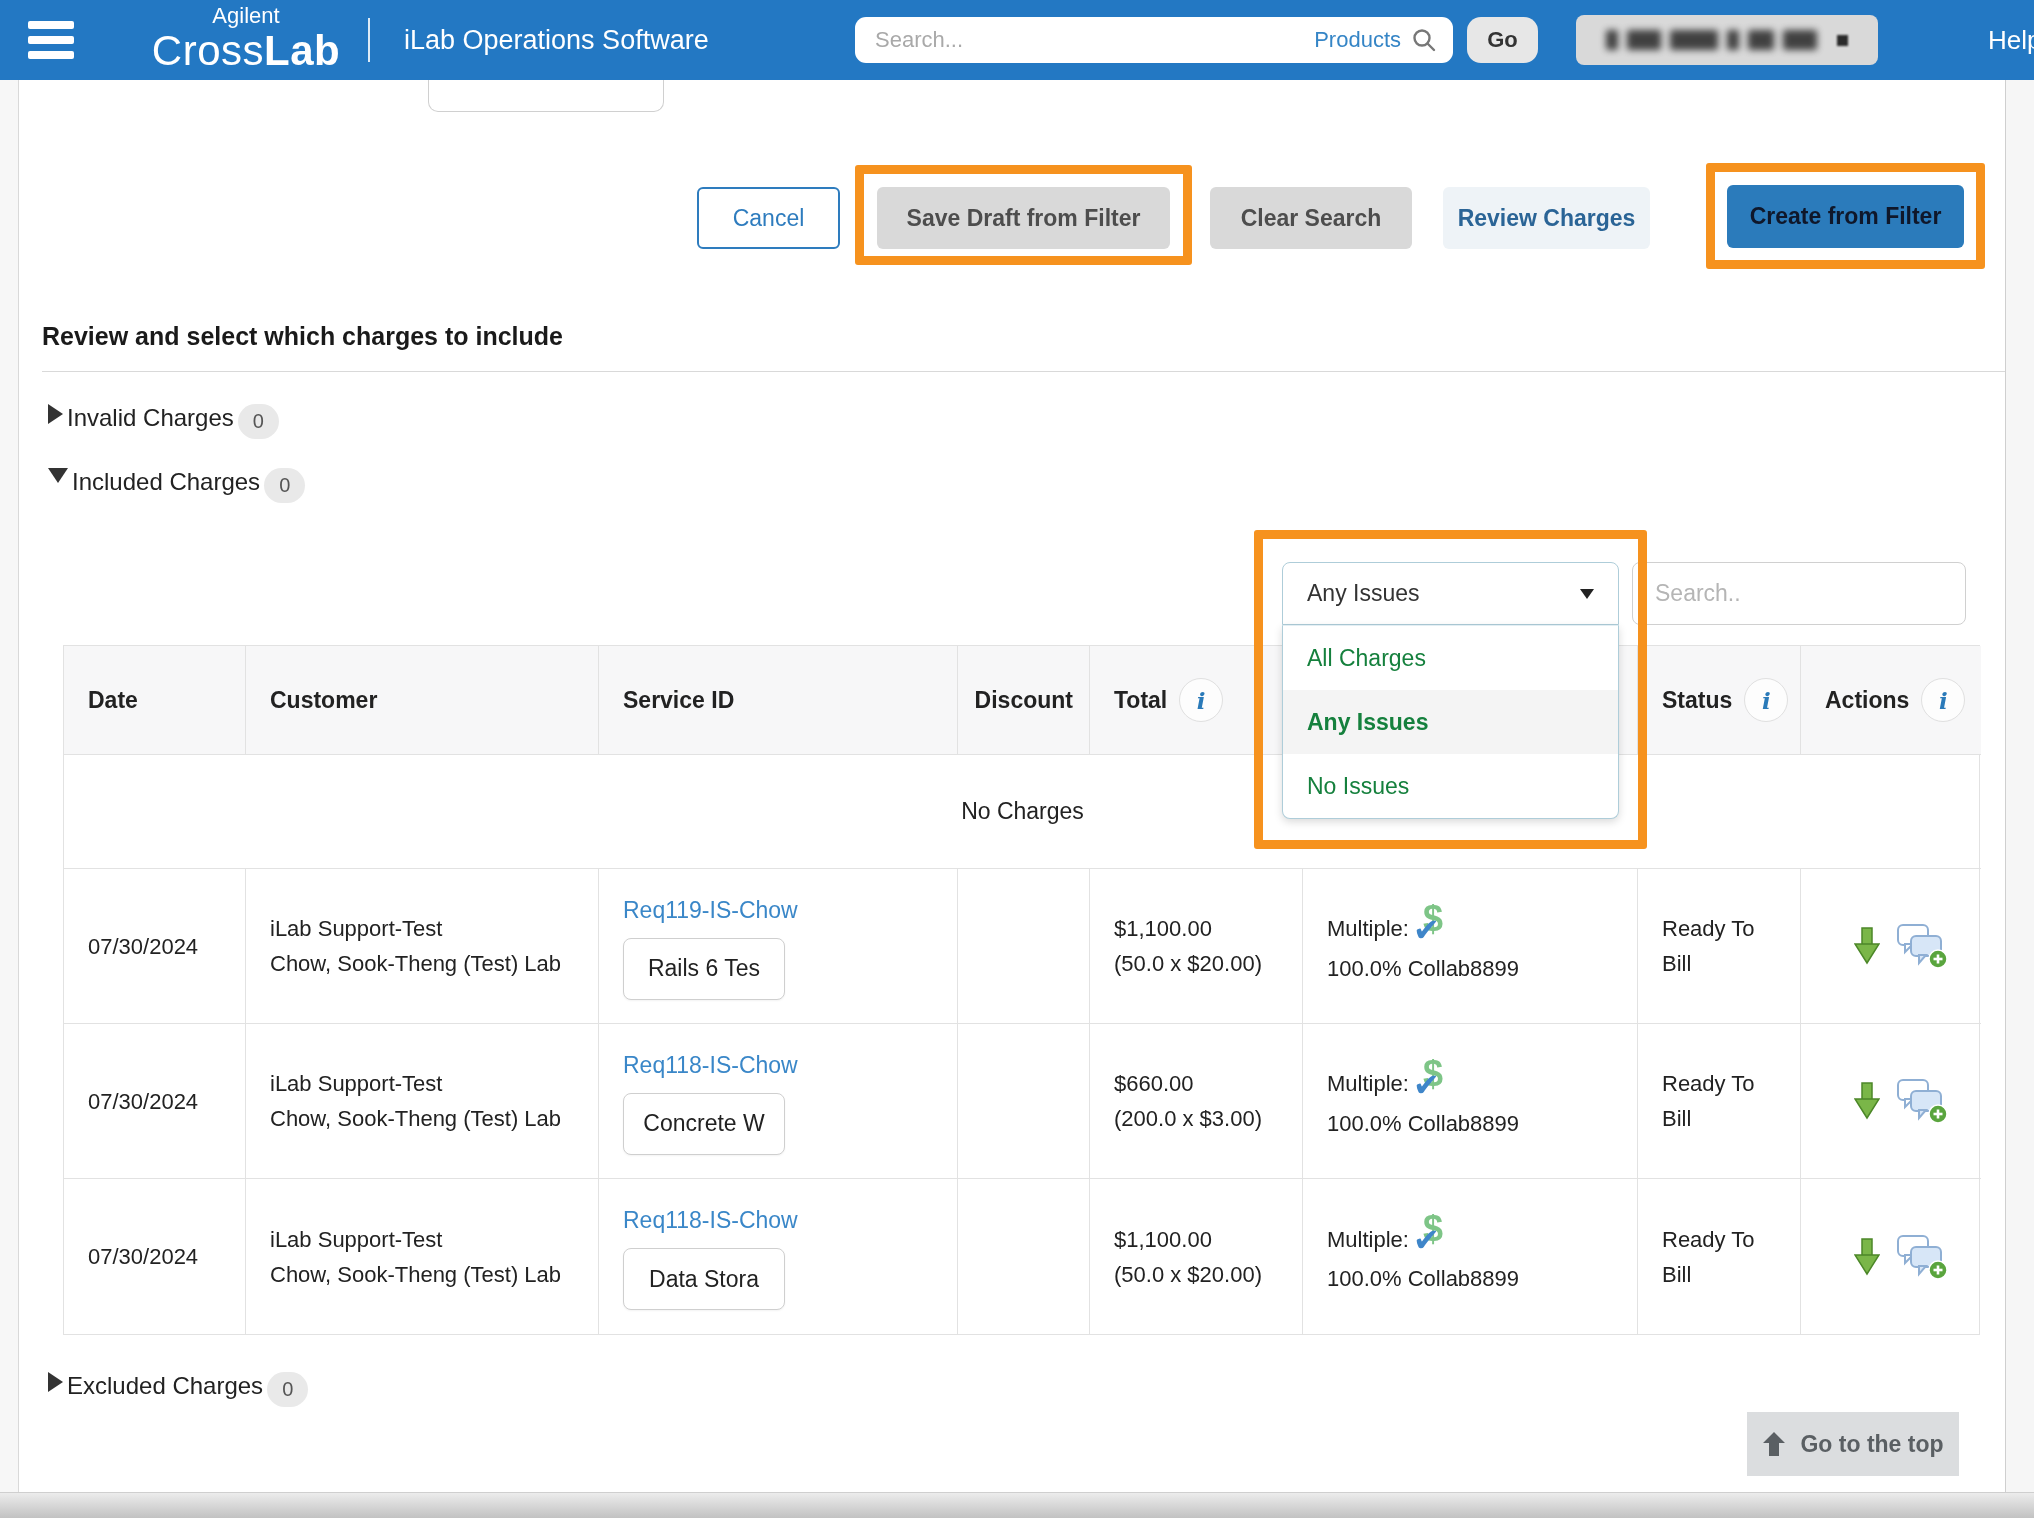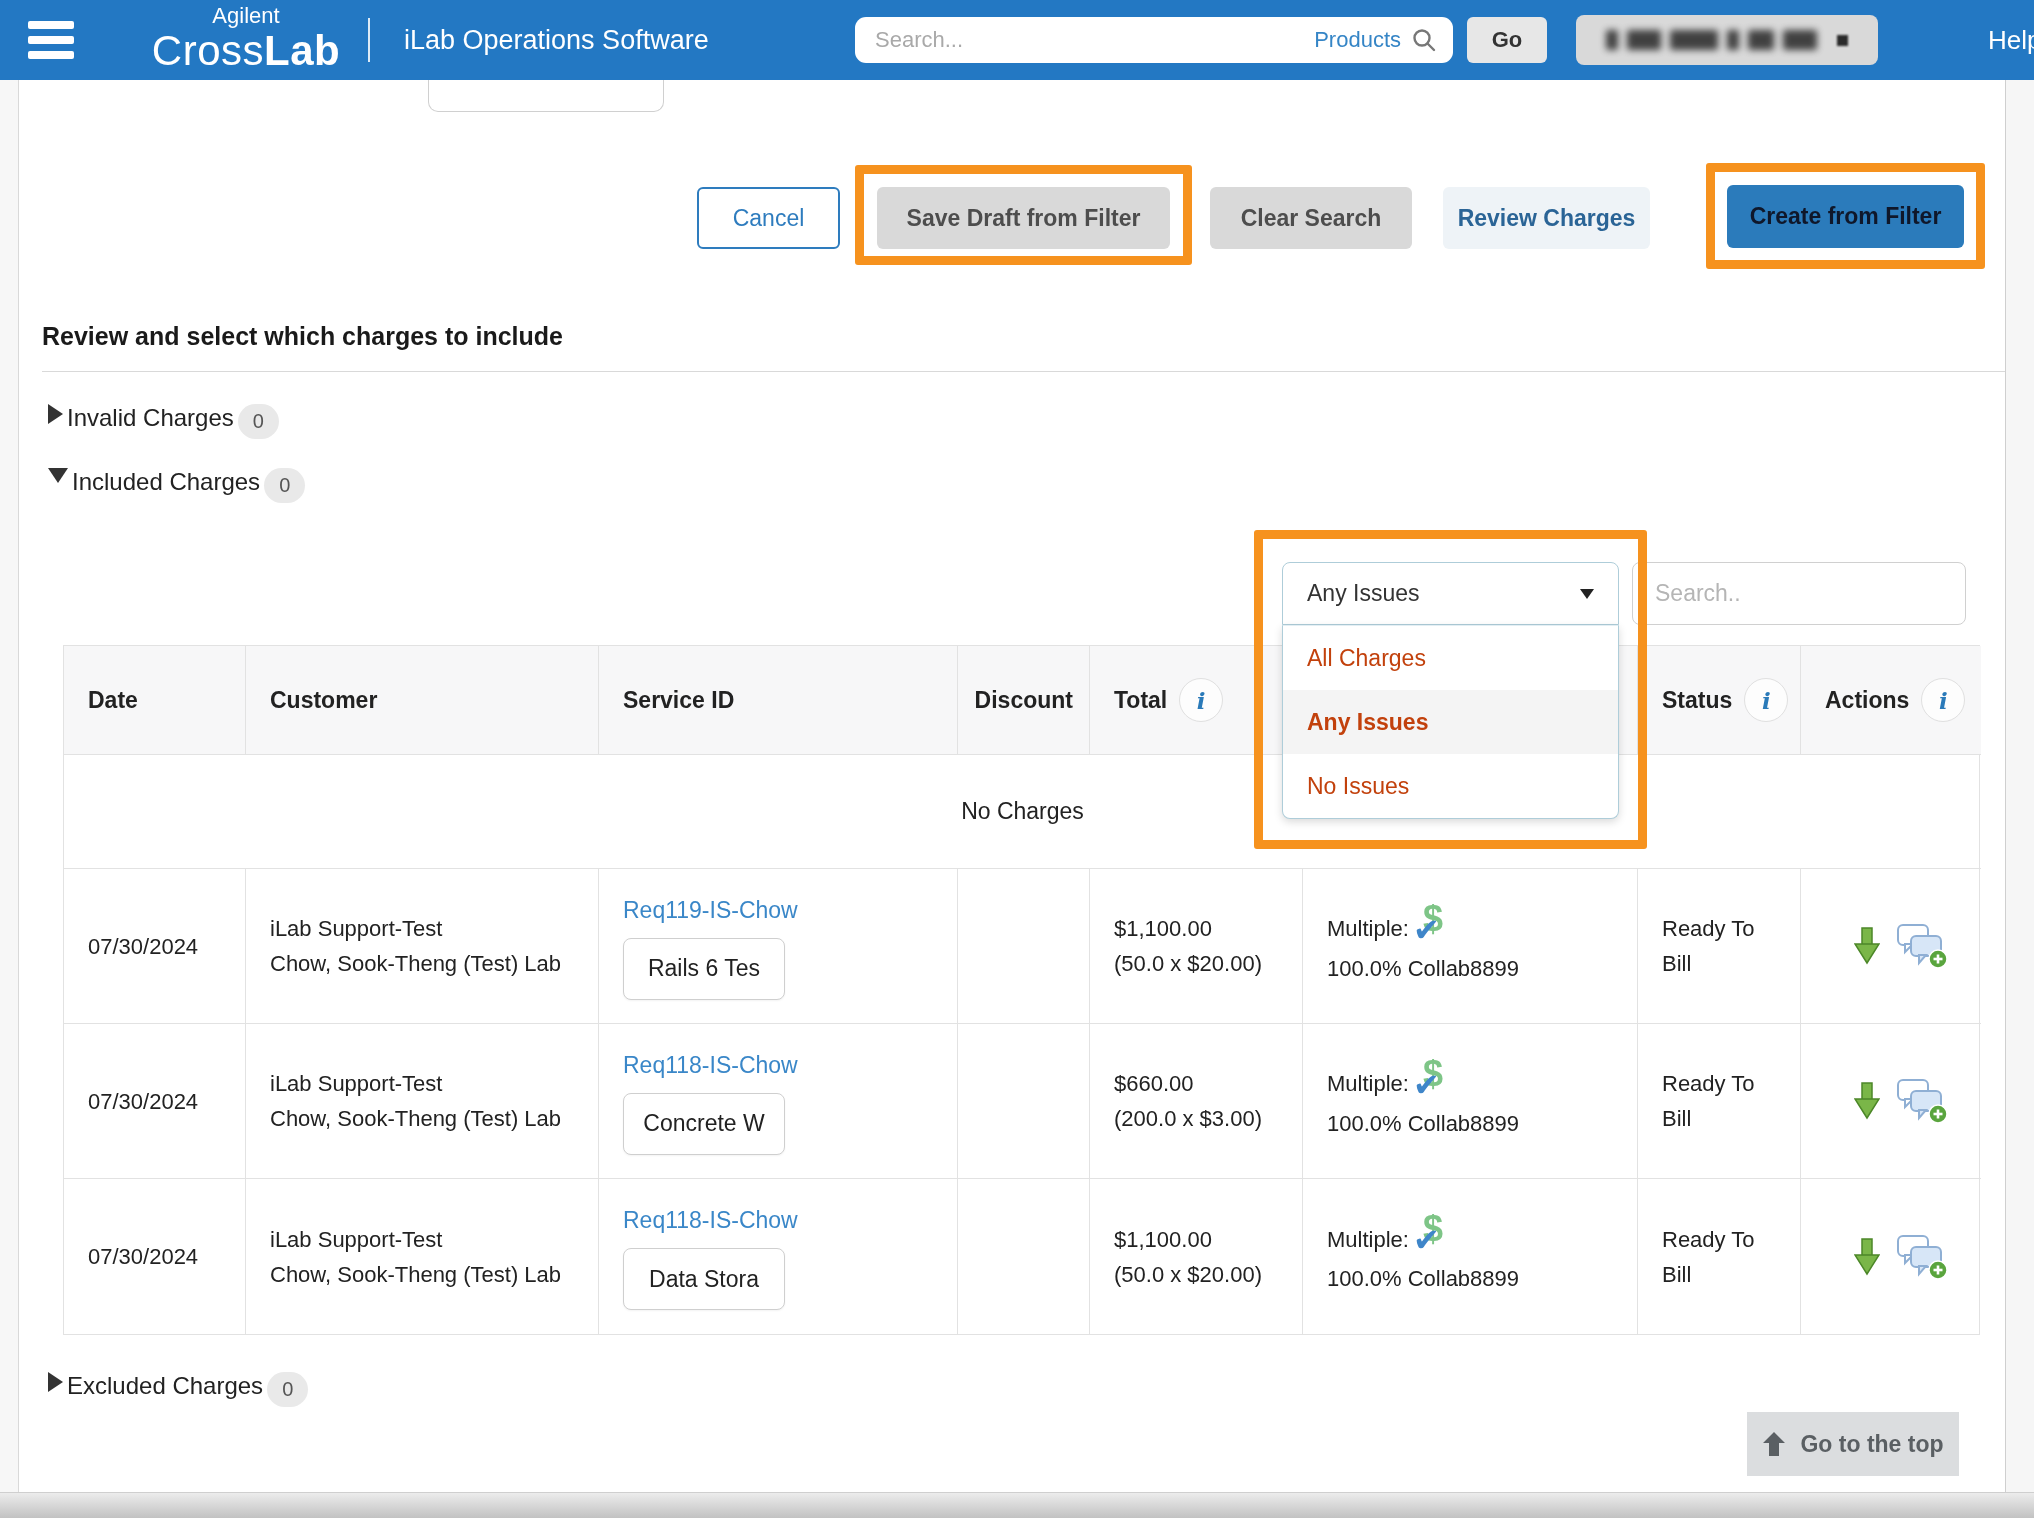--- a/index.html
+++ b/index.html
@@ -14,21 +14,21 @@
   .brand { left:118px; top:4px; width:256px; height:72px; display:flex; flex-direction:column; align-items:center; color:#fff; }
   .brand-top { font-size:22px; line-height:24px; font-weight:400; }
   .brand-name { font-size:42px; line-height:46px; font-weight:300; letter-spacing:.5px;text-align:center; }
   .brand-name b { font-weight:800; }
   .appbar-divider { left:368px; top:18px; width:2px; height:44px; background:rgba(255,255,255,.85); }
   .app-title { left:404px; top:0; height:80px; display:flex; align-items:center; color:#fff; font-size:27px; }
   .searchbox { left:855px; top:17px; width:598px; height:46px; background:#fff; border-radius:11px; display:flex; align-items:center; padding:0 16px 0 20px; }
   .searchbox input { flex:1; border:none; outline:none; font-size:22px; color:#444; font-family:inherit; background:transparent; }
   .searchbox input::placeholder { color:#a9a9a9; }
   .scope { color:#3585c6; font-size:22px; margin-right:10px; cursor:pointer; }
-  .go-btn { left:1467px; top:17px; width:80px; height:46px; background:#e7e7e7; border-radius:6px; display:flex; align-items:center; justify-content:center; font-size:22px; color:#333; font-weight:600; cursor:pointer; }
+  .go-btn { left:1467px; top:17px; width:71px; height:46px; background:#e7e7e7; border-radius:14px; display:flex; align-items:center; justify-content:center; font-size:22px; color:#333; font-weight:600; cursor:pointer; }
   .user-pill { left:1576px; top:15px; width:302px; height:50px; background:#d9d9d9; border-radius:8px; display:flex; align-items:center; justify-content:center; cursor:pointer; }
   .blurline { display:flex; gap:9px; align-items:center; filter:blur(3.5px); opacity:.8; }
   .blurline i { display:block; height:20px; background:#1b1b1b; border-radius:2px; }
   .pill-caret { width:11px; height:11px; background:#2a2a2a; margin-left:20px; filter:blur(1px); }
   .help { left:1988px; top:0; height:80px; display:flex; align-items:center; color:#fff; font-size:26px; cursor:pointer; white-space:nowrap; }
 
   
   .panel { left:18px; top:80px; width:1987px; height:1412px; background:#fff; border-left:1px solid #d9d9d9; z-index:1; }
   .scroll-gutter { left:2005px; top:80px; width:29px; height:1412px; background:#f6f6f6; border-left:1px solid #cfcfcf; z-index:2; }
   .bottom-strip { left:0; top:1492px; width:2034px; height:26px; background:linear-gradient(#ececec,#c2c2c2); border-top:1px solid #cfcfcf; z-index:21; }
@@ -54,21 +54,21 @@
   .tri-right { width:0; height:0; border-left:15px solid #333; border-top:10px solid transparent; border-bottom:10px solid transparent; }
   .tri-down { width:0; height:0; border-top:15px solid #333; border-left:10px solid transparent; border-right:10px solid transparent; }
   .sec-label { font-size:24px; color:#222; }
   .badge { background:#e9e9e9; color:#555; font-size:20px; border-radius:18px; padding:6px 15px; }
 
   
   .dd-select { left:1282px; top:562px; width:337px; height:63px; background:#fff; border:1px solid #aecdd9; border-radius:8px 8px 0 0; display:flex; align-items:center; padding:0 24px; z-index:25; cursor:pointer; }
   .dd-select .val { flex:1; font-size:23px; color:#333; }
   .dd-caret { width:0; height:0; border-top:10px solid #222; border-left:7px solid transparent; border-right:7px solid transparent; }
   .dd-list { left:1282px; top:625px; width:337px; background:#fff; border:1px solid #aecdd9; border-top:1px solid #e3eef3; border-radius:0 0 8px 8px; box-shadow:0 3px 8px rgba(0,0,0,.15); z-index:25; }
-  .dd-item { height:64px; display:flex; align-items:center; padding:0 24px; font-size:23px; color:#c2410c; cursor:pointer; }
+  .dd-item { height:64px; display:flex; align-items:center; padding:0 24px; font-size:23px; color:#15803d; cursor:pointer; }
   .dd-item.active { background:#f4f4f4; font-weight:700; }
   .filter-search { left:1632px; top:562px; width:334px; height:63px; border:1px solid #d0d0d0; border-radius:8px; background:#fff; display:flex; align-items:center; padding:0 20px 0 22px; z-index:3; }
   .filter-search input { flex:1; border:none; outline:none; font-size:23px; color:#444; font-family:inherit; }
   .filter-search input::placeholder { color:#b5b5b5; }
 
   
   .table { left:63px; top:645px; width:1917px; display:grid; grid-template-columns:182px 353px 359px 132px 213px 335px 163px 180px; border:1px solid #e2e2e2; background:#fff; z-index:2; }
   .trow { display:contents; }
   .th { height:109px; background:#f7f7f8; border-right:1px solid #e2e2e2; border-bottom:1px solid #e2e2e2; display:flex; align-items:center; gap:12px; padding-left:24px; font-size:23px; font-weight:700; color:#222; }
   .th.right { justify-content:flex-end; padding-right:16px; padding-left:0; }

